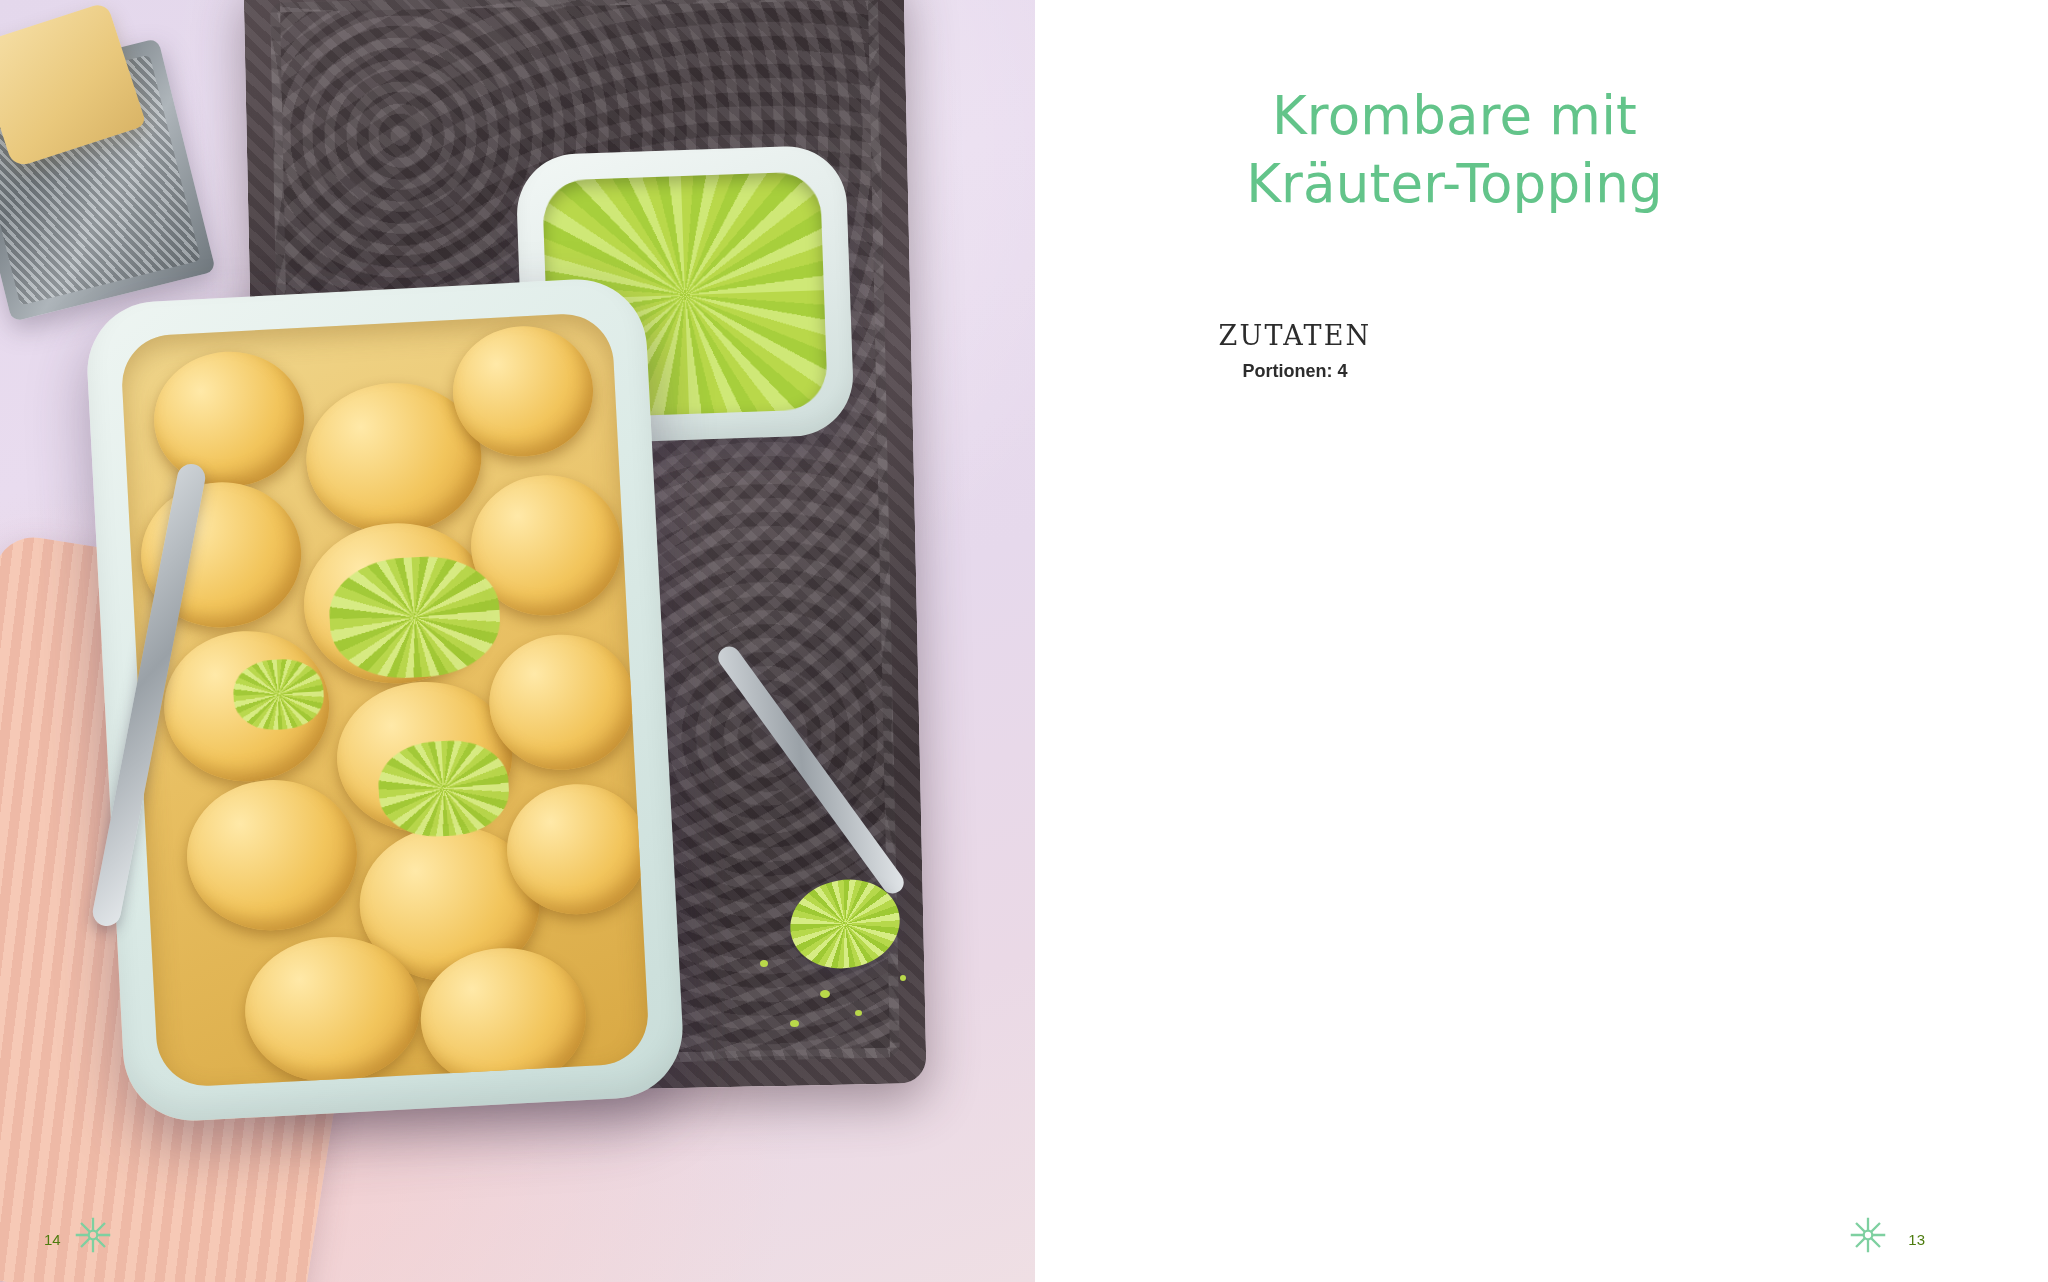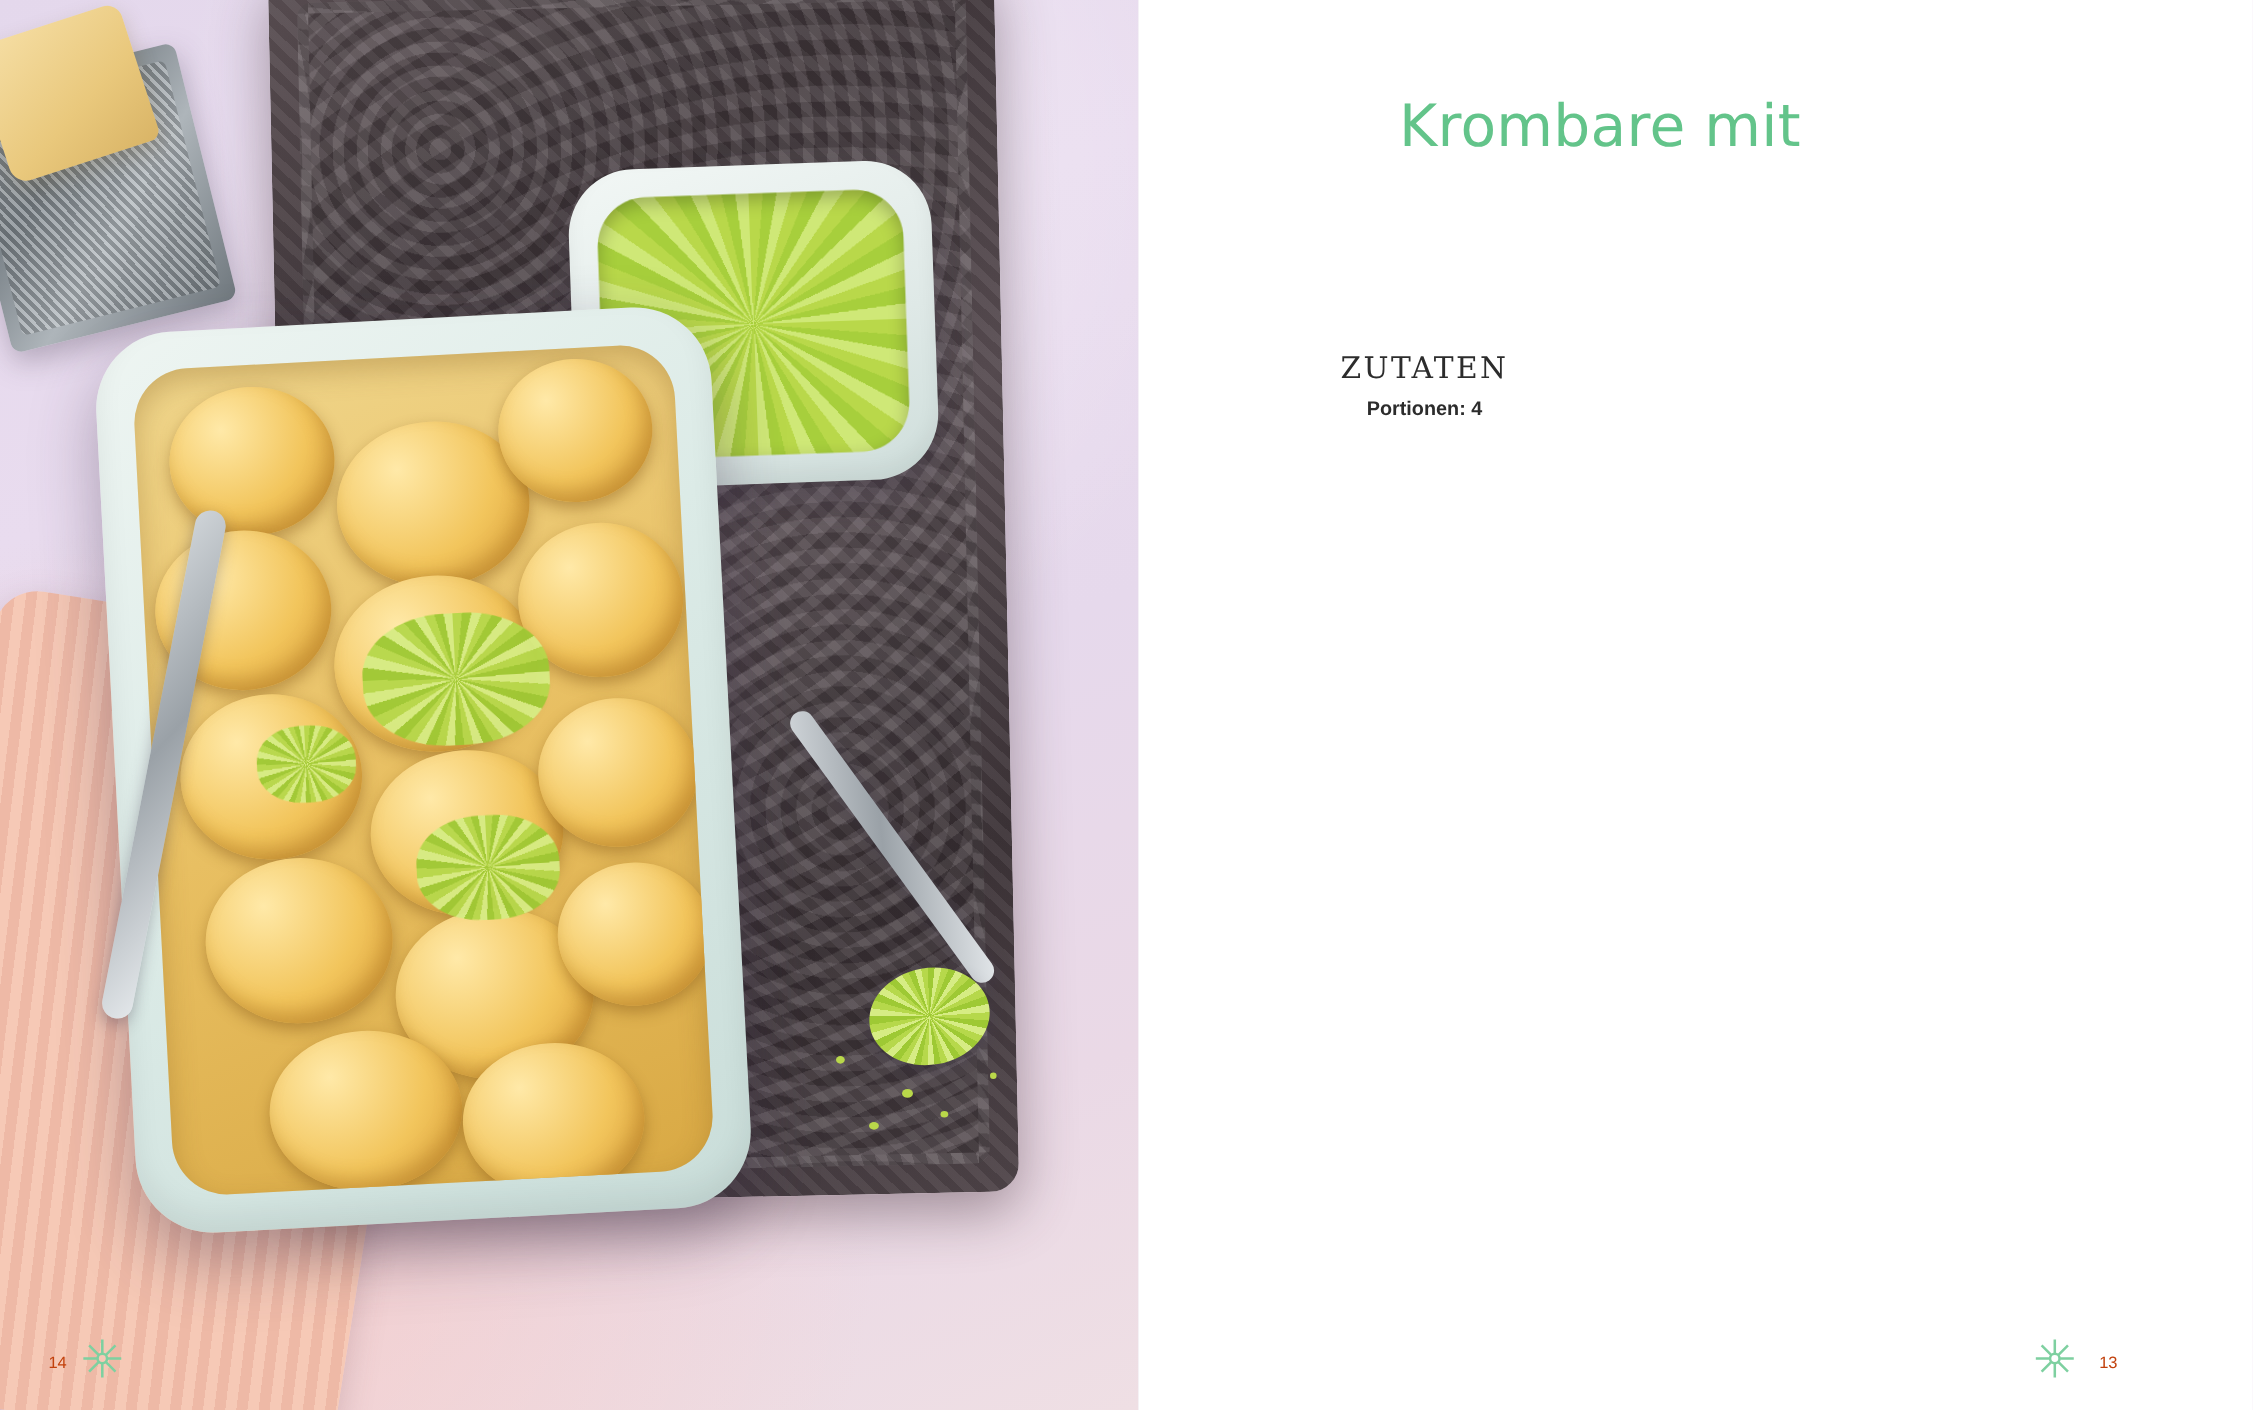--- a/index.html
+++ b/index.html
@@ -150,21 +150,21 @@
     font-size: 18px; font-weight: bold; color:#2c2c2c; margin-bottom: 26px;
   }
   .ing-list { list-style:none; margin:0; padding:0; }
   .ing-list li {
     font-size: 15.5px; font-weight: bold; color:#63c48a;
     line-height: 1.52;
   }
 
   
   .folio {
-    position:absolute; bottom:34px; font-size:15px; color:#c2410c;
+    position:absolute; bottom:34px; font-size:15px; color:#4d7c0f;
   }
   .folio-left { left:44px; }
   .folio-right { right:44px; }
   .flower {
     position:absolute; bottom:24px; width:46px; height:46px; color:#7ed0a0;
   }
   .flower-left { left:70px; }
   .flower-right { right:78px; }
   .gutter {
     position:absolute; left:1035px; top:0; width:2px; height:1282px;
@@ -228,20 +228,21 @@
     </span>
     <div class="folio folio-left">14</div>
   </div>
 
   <div class="gutter"></div>
 
   <div class="page-right">
 
     <div class="recipe-title">
       <div>Krombare mit</div>
+      <div>Kräuter-Topping</div>
     </div>
 
     <div class="col-left">
       <div class="zutaten-head">ZUTATEN</div>
       <div class="portionen">Portionen: 4</div>
     </div>
 
     <span class="flower flower-right">
       <svg viewBox="0 0 48 48" width="46" height="46" fill="none" stroke="#7ed0a0" stroke-width="2.4">
         <circle cx="24" cy="24" r="4.5"></circle>

